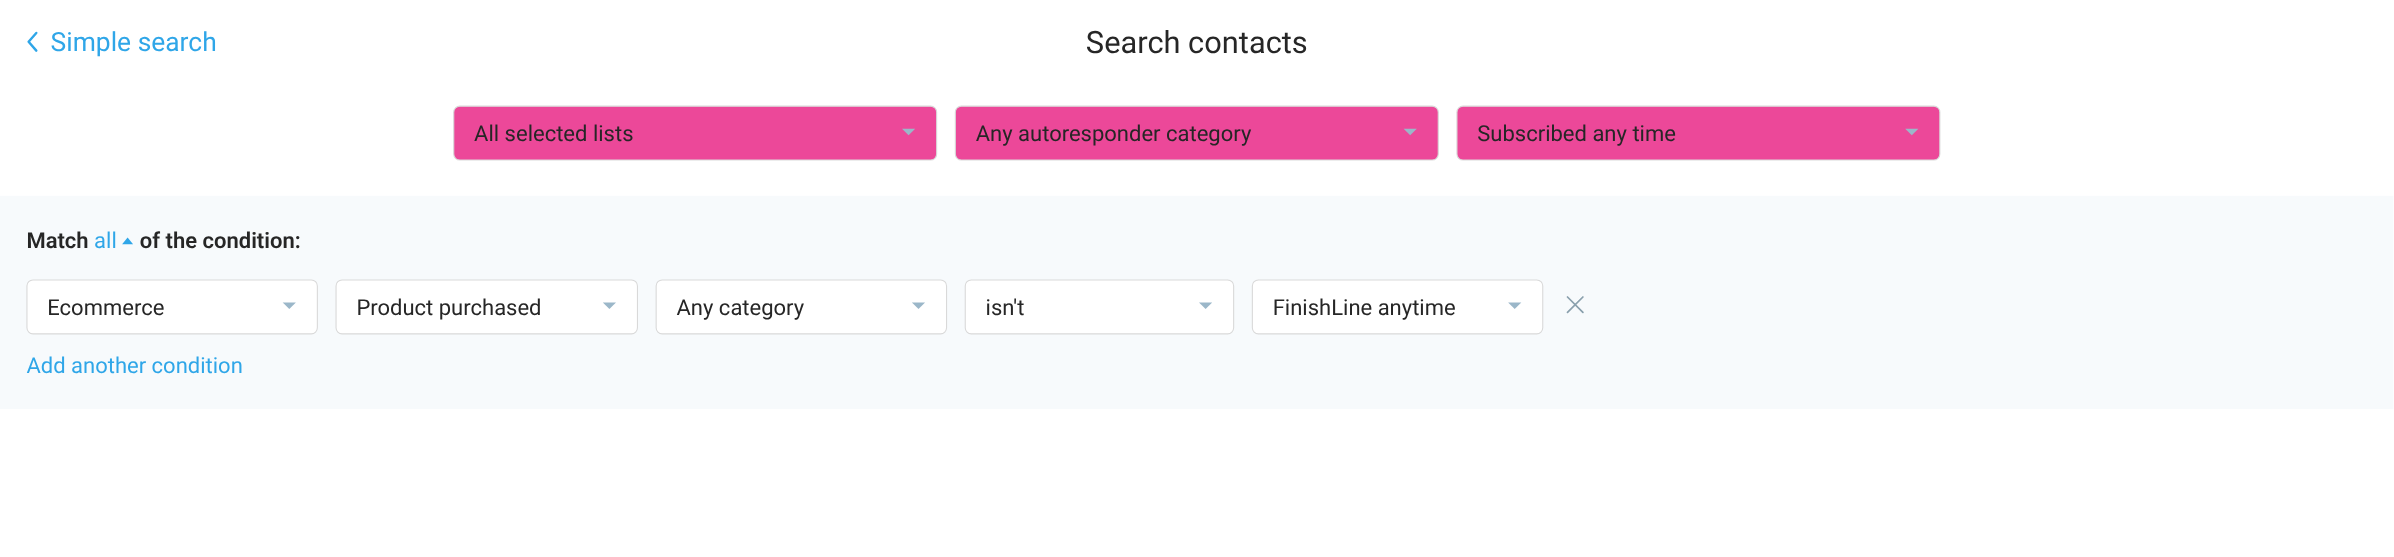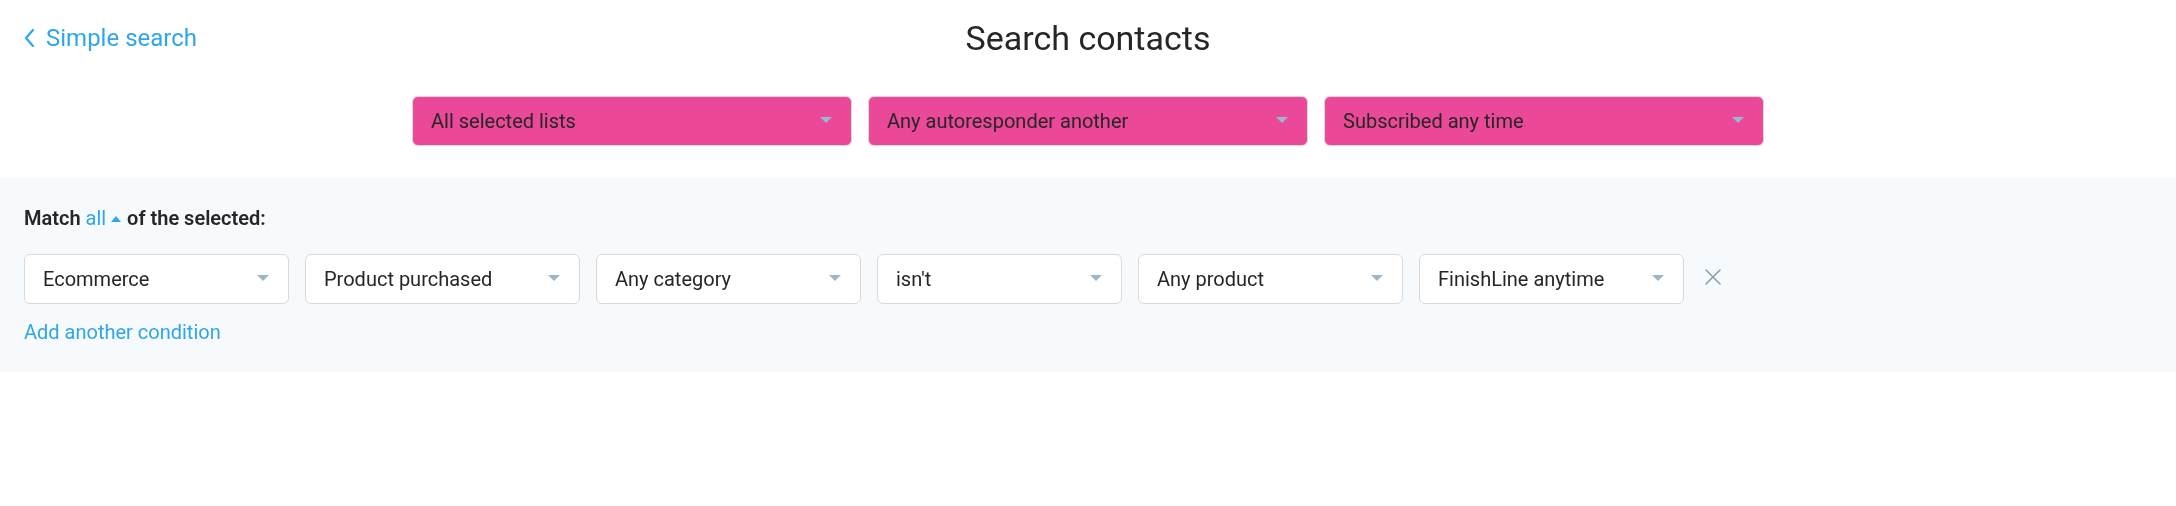--- a/index.html
+++ b/index.html
@@ -31,21 +31,21 @@
       gap: 10px;
     }
     .back-chevron {
       display: inline-flex;
       align-items: center;
     }
     .page-title {
       position: absolute;
       left: 50%;
       transform: translateX(-50%);
-      font-size: 34px;
+      font-size: 28px;
       font-weight: 400;
       color: #262626;
       text-align: center;
     }
     .filter-row {
       display: flex;
       justify-content: center;
       gap: 16px;
     }
     .dropdown {
@@ -158,21 +158,21 @@
   <div class="filter-row">
     <div class="dropdown f1">
       <span class="dropdown-text">All selected lists</span>
       <span class="caret-down">
         <svg width="14" height="10" viewBox="0 0 14 10">
             <path d="M1 1 L7 7 L13 1 Z"></path>
           </svg>
       </span>
     </div>
     <div class="dropdown f2">
-      <span class="dropdown-text">Any autoresponder another</span>
+      <span class="dropdown-text">Any autoresponder category</span>
       <span class="caret-down">
         <svg width="14" height="10" viewBox="0 0 14 10">
             <path d="M1 1 L7 7 L13 1 Z"></path>
           </svg>
       </span>
     </div>
     <div class="dropdown f3">
       <span class="dropdown-text">Subscribed any time</span>
       <span class="caret-down">
         <svg width="14" height="10" viewBox="0 0 14 10">
@@ -187,21 +187,21 @@
   <div class="match-label">
     <span class="bold">Match</span>
     <span class="all-link">
       <span>all</span>
       <span class="caret-up">
         <svg width="12" height="9" viewBox="0 0 12 9">
             <path d="M1 8 L6 2 L11 8 Z"></path>
           </svg>
       </span>
     </span>
-    <span class="bold">of the selected:</span>
+    <span class="bold">of the condition:</span>
   </div>
 
   <div class="conditions-row">
     <div class="cond-dropdown w1">
       <span class="dropdown-text">Ecommerce</span>
       <span class="caret-down">
         <svg width="14" height="10" viewBox="0 0 14 10">
             <path d="M1 1 L7 7 L13 1 Z"></path>
           </svg>
       </span>
@@ -217,28 +217,20 @@
     <div class="cond-dropdown w4">
       <span class="dropdown-text">Any category</span>
       <span class="caret-down">
         <svg width="14" height="10" viewBox="0 0 14 10">
             <path d="M1 1 L7 7 L13 1 Z"></path>
           </svg>
       </span>
     </div>
     <div class="cond-dropdown w5">
       <span class="dropdown-text">isn't</span>
-      <span class="caret-down">
-        <svg width="14" height="10" viewBox="0 0 14 10">
-            <path d="M1 1 L7 7 L13 1 Z"></path>
-          </svg>
-      </span>
-    </div>
-    <div class="cond-dropdown w6">
-      <span class="dropdown-text">Any product</span>
       <span class="caret-down">
         <svg width="14" height="10" viewBox="0 0 14 10">
             <path d="M1 1 L7 7 L13 1 Z"></path>
           </svg>
       </span>
     </div>
     <div class="cond-dropdown w7">
       <span class="dropdown-text">FinishLine anytime</span>
       <span class="caret-down">
         <svg width="14" height="10" viewBox="0 0 14 10">

